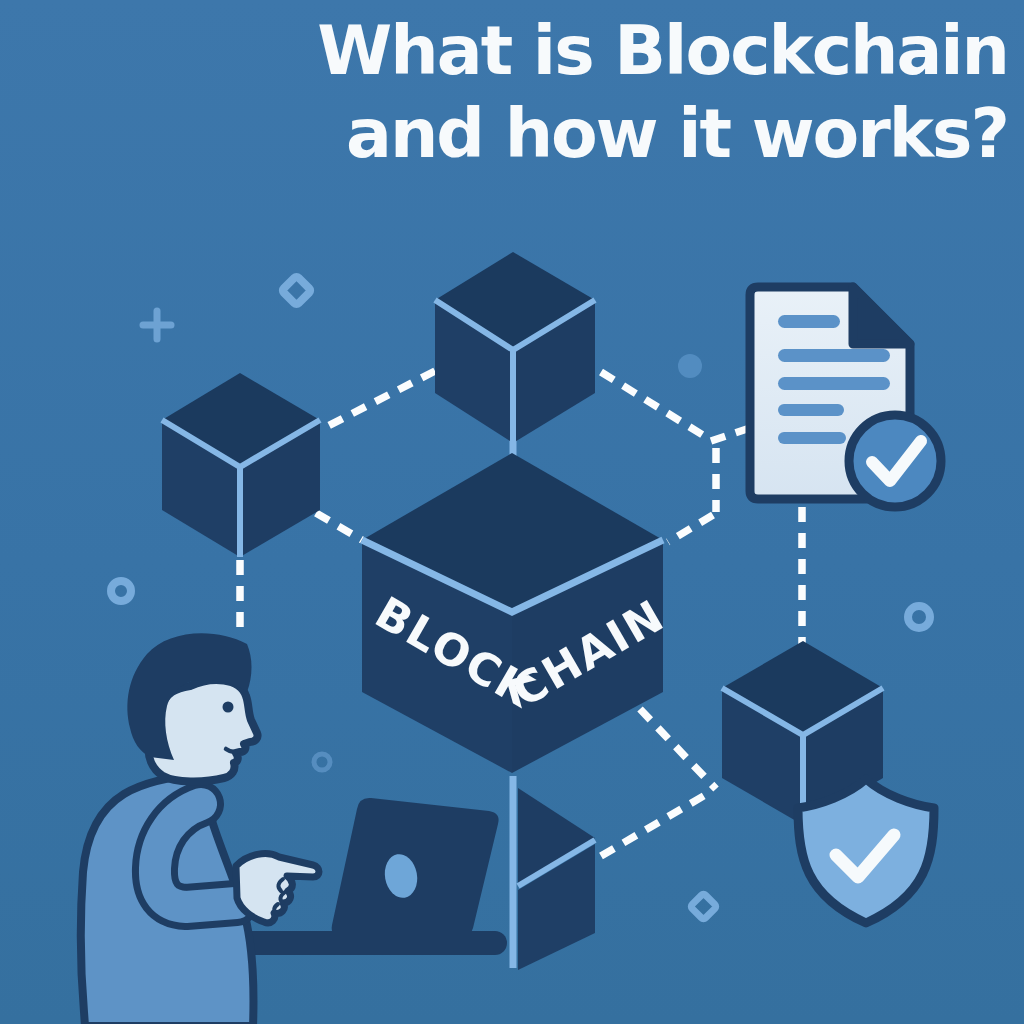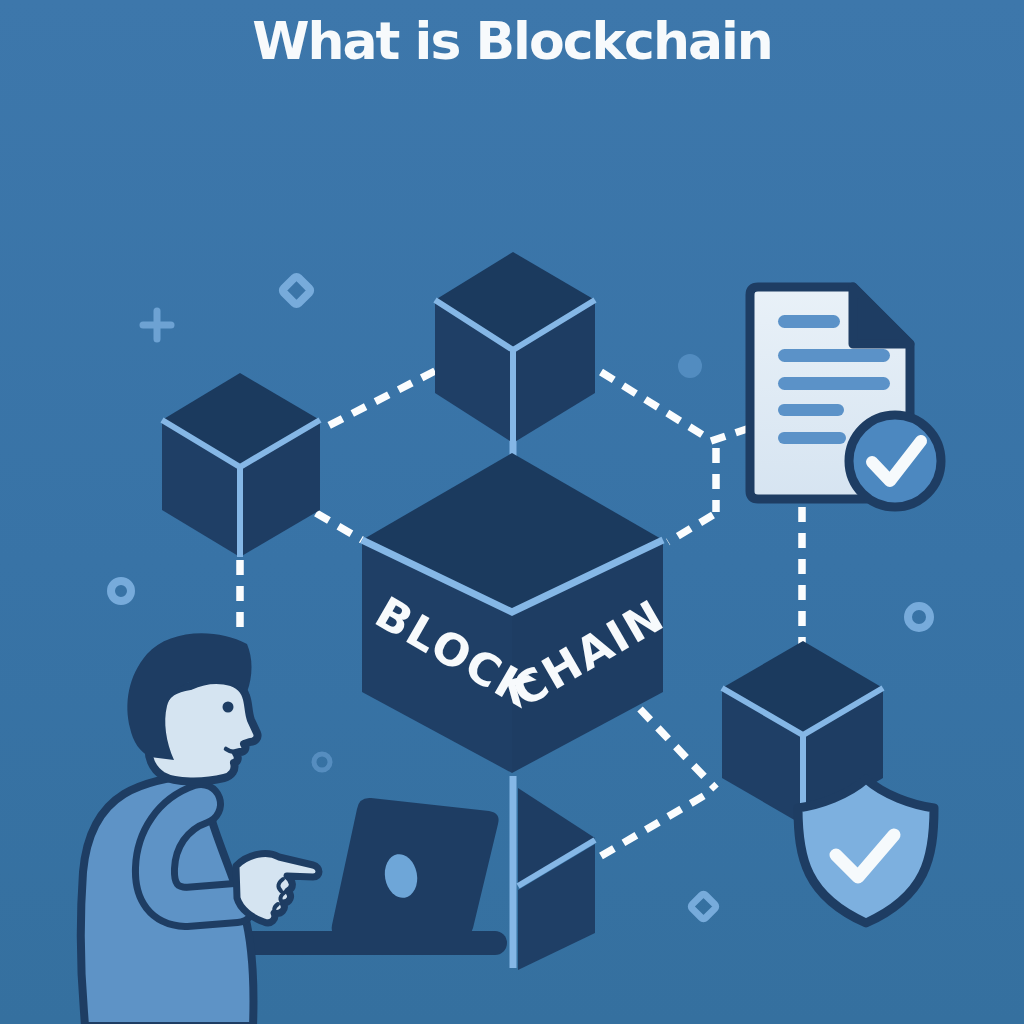--- a/index.html
+++ b/index.html
@@ -3,37 +3,38 @@
 <meta charset="utf-8">
 <style>
   html,body{margin:0;padding:0;background:#22476b;}
   .stage{
     position:relative;width:1024px;height:1024px;overflow:hidden;
     background:linear-gradient(180deg,#3d77ab 0%,#3873a6 55%,#35709f 100%);
     font-family:"DejaVu Sans", sans-serif;
   }
   .stage svg{position:absolute;left:0;top:0;}
   .title{
-    position:absolute;top:10px;left:0;right:0;z-index:5;
-    text-align:center;color:#f7fafc;font-weight:bold;
-    font-size:52px;line-height:1.22;letter-spacing:-2px;
+    position:absolute;top:10px;left:0;right:16px;z-index:5;
+    text-align:right;color:#f7fafc;font-weight:bold;
+    font-size:68px;line-height:1.22;letter-spacing:-2px;
   }
   .title .l2{display:block;}
   .cube-label{
     font-family:"DejaVu Sans", sans-serif;font-weight:bold;
     font-size:44px;letter-spacing:2px;fill:#f7fafc;
   }
 </style>
 </head>
 <body>
 
 <div class="stage">
 
   <div class="title">
     <span class="l1">What is Blockchain</span>
+    <span class="l2">and how it works?</span>
   </div>
 
   <svg width="1024" height="1024" viewBox="0 0 1024 1024">
     <defs>
       <linearGradient id="paperGrad" x1="0" y1="0" x2="0" y2="1">
         <stop offset="0" stop-color="#e9f1f8"></stop>
         <stop offset="1" stop-color="#d6e4f1"></stop>
       </linearGradient>
     </defs>
 

